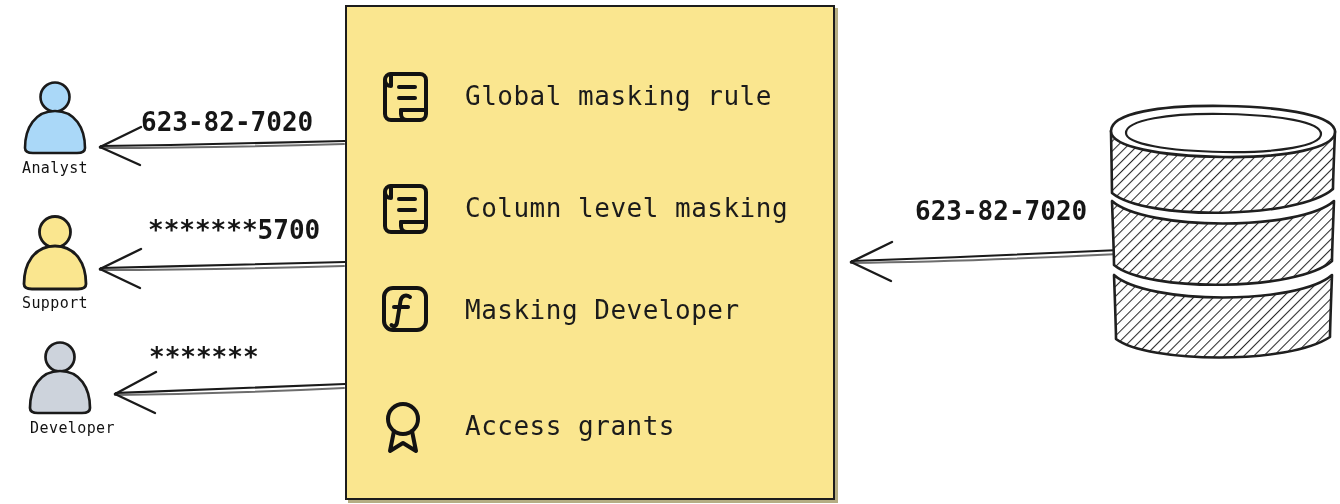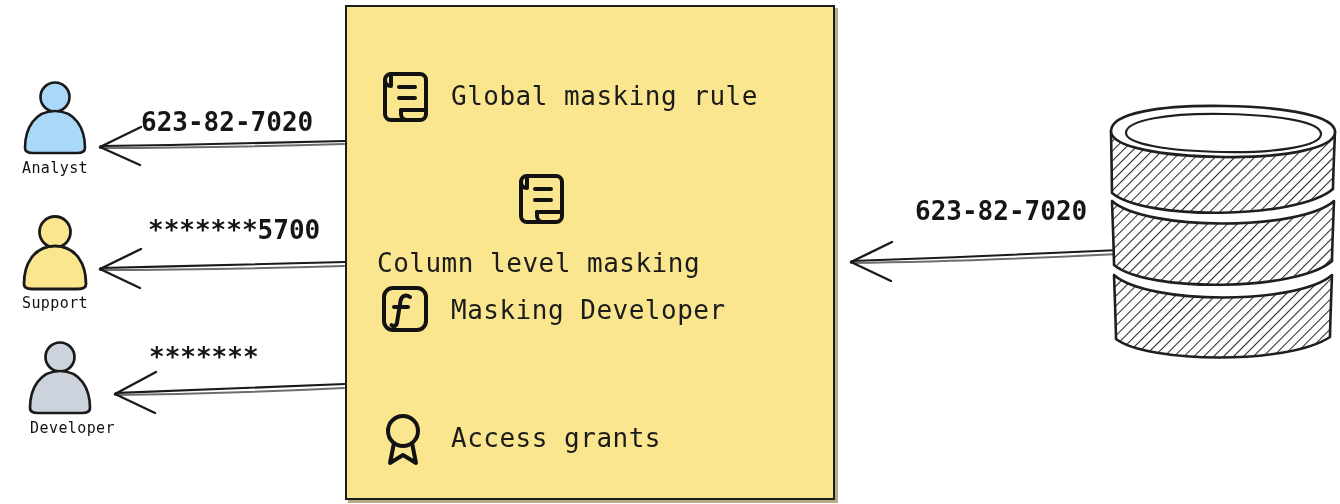--- a/index.html
+++ b/index.html
@@ -30,21 +30,21 @@
 
   
   #panel{
      position:absolute;left:345px;top:5px;width:490px;height:495px;
      background:#fae68f;
      border:2.5px solid #1c1c1c;
      box-sizing:border-box;
      box-shadow:3px 3px 0 0 rgba(120,105,30,.55);
   }
   .prow{
-     position:absolute;left:30px;display:flex;align-items:center;gap:22px;
+     position:absolute;left:30px;display:flex;align-items:center;gap:36px;
      height:62px;
   }
   .prow .picon{width:52px;height:56px;flex:0 0 52px;display:block;}
   .prow .ptext{
      font-family:"DejaVu Sans Mono",monospace;
      font-size:26px;color:#1b1b1b;letter-spacing:.5px;white-space:nowrap;
   }
 </style>
 </head>
 <body>
@@ -148,21 +148,21 @@
           <path d="M14,6 H43 a6,6 0 0 1 6,6 v30 H24 v4 a6,6 0 0 0 6,6 H14 a6,6 0 0 1 -6,-6 V12" fill="none" stroke="#121212" stroke-width="4" stroke-linejoin="round" stroke-linecap="round"></path>
           <path d="M14,6 a6,6 0 0 0 -6,6 a6,6 0 0 0 6,6 V6 Z" fill="none" stroke="#121212" stroke-width="4" stroke-linejoin="round"></path>
           <path d="M24,42 H49 v4 a6,6 0 0 1 -6,6 H30" fill="none" stroke="#121212" stroke-width="4" stroke-linejoin="round" stroke-linecap="round"></path>
           <line x1="22" y1="19" x2="38" y2="19" stroke="#121212" stroke-width="4" stroke-linecap="round"></line>
           <line x1="22" y1="30" x2="38" y2="30" stroke="#121212" stroke-width="4" stroke-linecap="round"></line>
         </svg>
       </span>
       <span class="ptext">Global masking rule</span>
     </div>
 
-    <div class="prow" style="top:163px;flex-direction:column;">
+    <div class="prow" style="top:170px;">
       <span class="picon">
         <svg width="52" height="56" viewBox="0 0 52 56">
           <path d="M14,6 H43 a6,6 0 0 1 6,6 v30 H24 v4 a6,6 0 0 0 6,6 H14 a6,6 0 0 1 -6,-6 V12" fill="none" stroke="#121212" stroke-width="4" stroke-linejoin="round" stroke-linecap="round"></path>
           <path d="M14,6 a6,6 0 0 0 -6,6 a6,6 0 0 0 6,6 V6 Z" fill="none" stroke="#121212" stroke-width="4" stroke-linejoin="round"></path>
           <path d="M24,42 H49 v4 a6,6 0 0 1 -6,6 H30" fill="none" stroke="#121212" stroke-width="4" stroke-linejoin="round" stroke-linecap="round"></path>
           <line x1="22" y1="19" x2="38" y2="19" stroke="#121212" stroke-width="4" stroke-linecap="round"></line>
           <line x1="22" y1="30" x2="38" y2="30" stroke="#121212" stroke-width="4" stroke-linecap="round"></line>
         </svg>
       </span>
       <span class="ptext">Column level masking</span>
@@ -172,21 +172,21 @@
       <span class="picon">
         <svg width="52" height="56" viewBox="0 0 52 56">
           <rect x="7" y="6" width="42" height="42" rx="9" ry="9" fill="none" stroke="#121212" stroke-width="4"></rect>
           <path d="M33,15 C29,12 24.5,13.5 23.5,19 L20,40.5 C19.2,44.5 16.5,45 14.5,43" fill="none" stroke="#121212" stroke-width="4" stroke-linecap="round"></path>
           <line x1="17" y1="25" x2="31" y2="25" stroke="#121212" stroke-width="4" stroke-linecap="round"></line>
         </svg>
       </span>
       <span class="ptext">Masking Developer</span>
     </div>
 
-    <div class="prow" style="top:400px;">
+    <div class="prow" style="top:388px;">
       <span class="picon">
         <svg width="52" height="56" viewBox="0 0 52 56">
           <circle cx="26" cy="21" r="15" fill="none" stroke="#121212" stroke-width="4"></circle>
           <path d="M17,33 L13,53 L26,45 L39,53 L35,33" fill="none" stroke="#121212" stroke-width="4" stroke-linejoin="round" stroke-linecap="round"></path>
         </svg>
       </span>
       <span class="ptext">Access grants</span>
     </div>
 
   </div>

